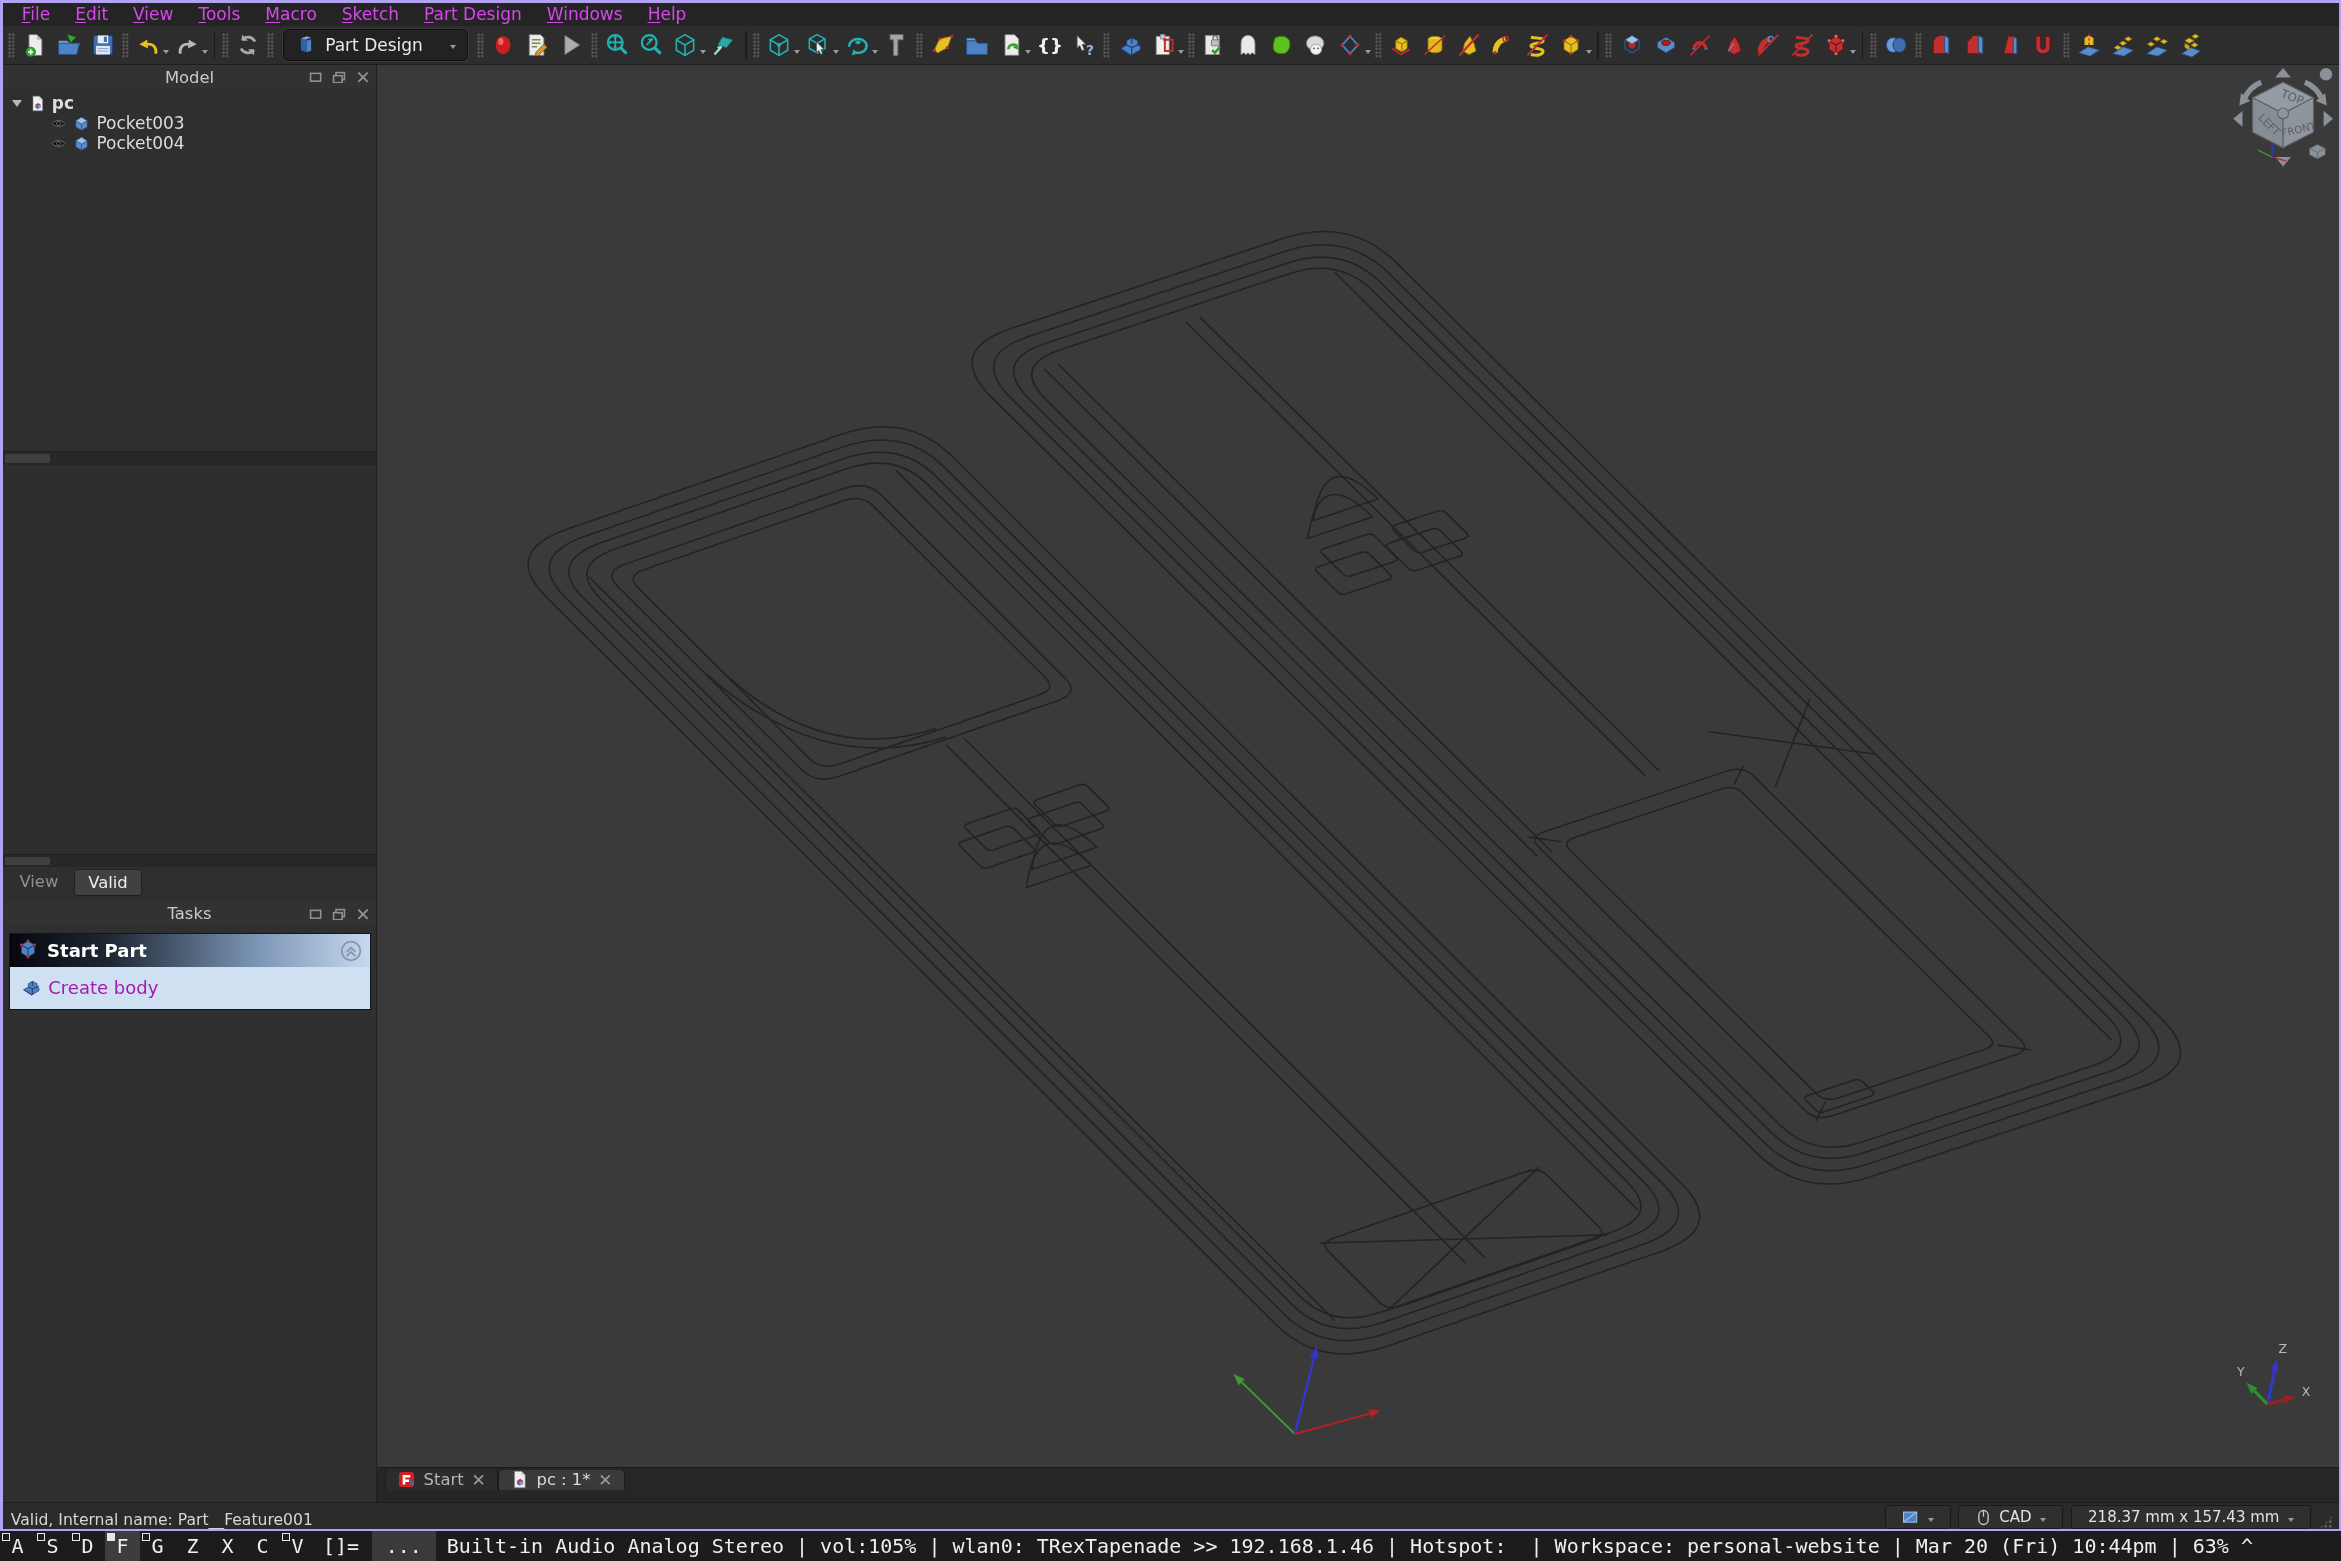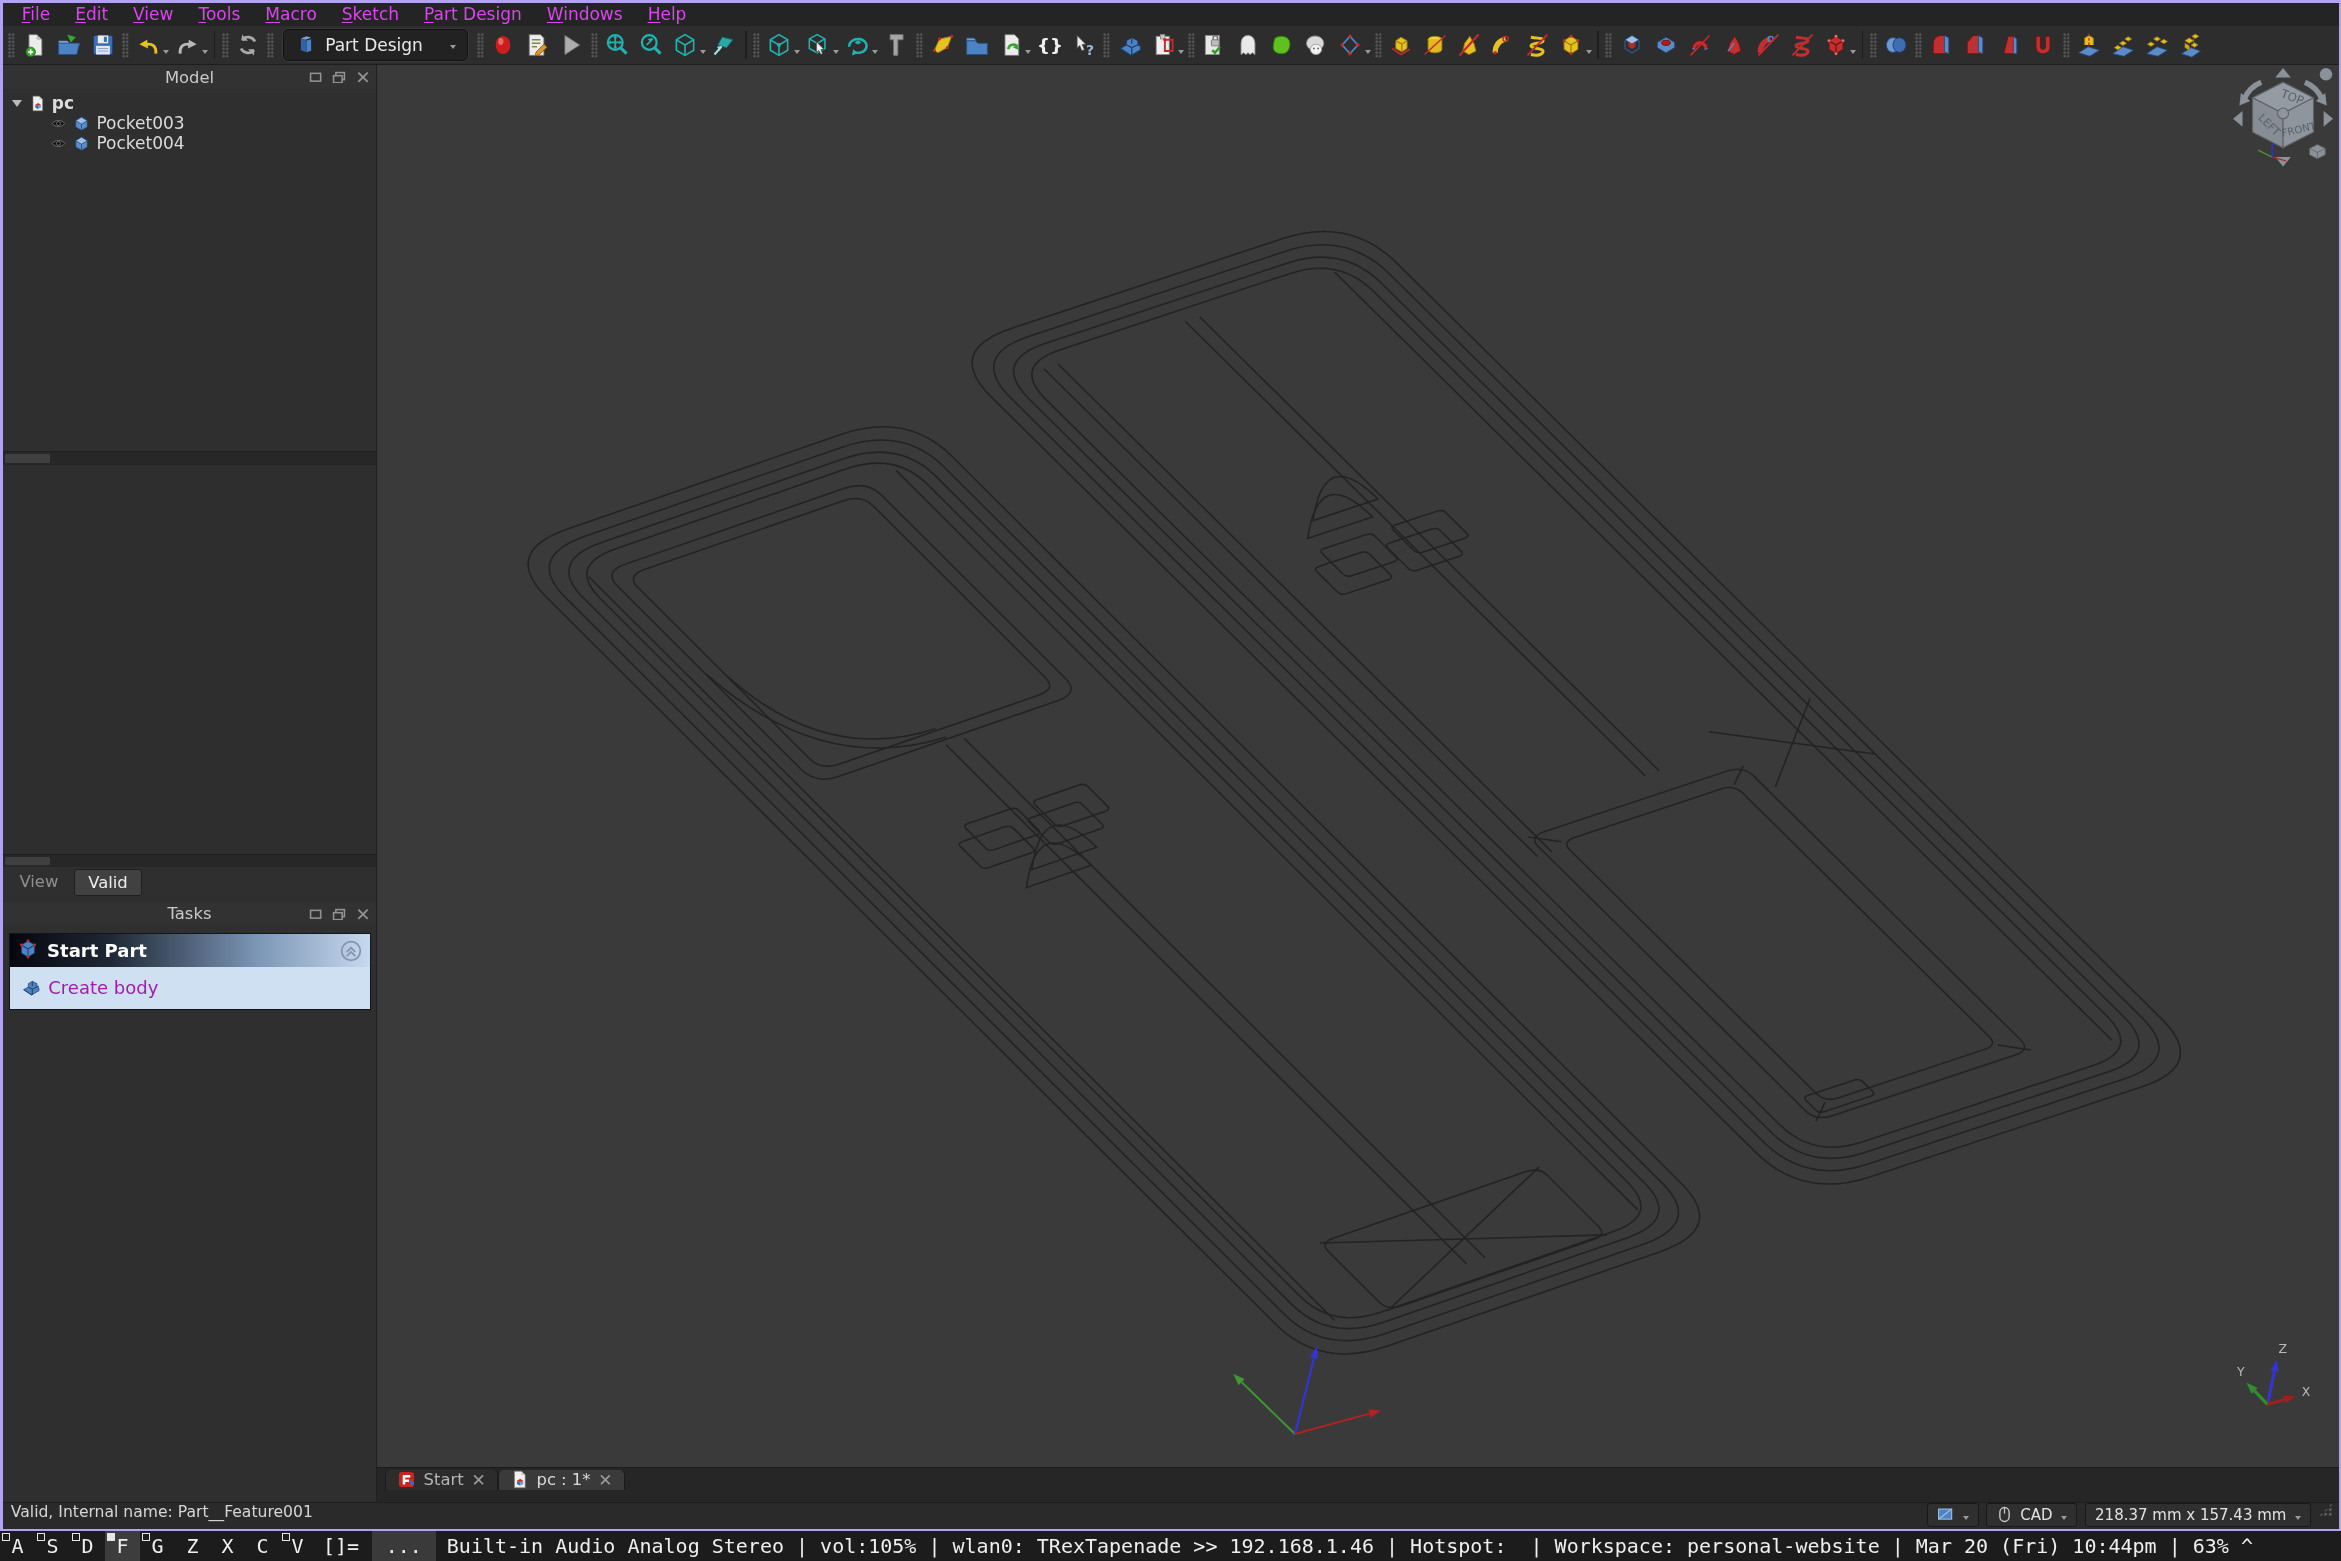--- a/index.html
+++ b/index.html
@@ -61,25 +61,25 @@
   #viewport{flex:1;position:relative;min-width:0;background:#3a3a3b;}
   #scene{position:absolute;left:0;top:0;}
   #mditabs{position:absolute;left:0;right:0;bottom:0;height:34px;background:#262626;border-top:0.8px solid #1b1b1b;
     display:flex;align-items:flex-start;padding-left:7.8px;}
   .mtab{display:flex;align-items:center;gap:7.8px;padding:0 11px;font-size:16.4px;color:#b5b5b5;background:#2c2c2c;
     border-right:0.8px solid #1b1b1b;border-left:0.8px solid #1b1b1b;margin-top:2.3px;border-radius:4.7px 4.7px 0 0;}
   .mtab.active{background:#3a3a3a;color:#dadada;}
   .mtab svg{width:19px;height:19px;}
   .mtab .close{color:#9a9a9a;font-weight:bold;font-size:17px;font-family:"DejaVu Sans",sans-serif;}
   
-  #statusbar{height:26.5px;flex:0 0 auto;background:#2a2a2a;display:flex;align-items:flex-start;
+  #statusbar{height:26.5px;flex:0 0 auto;background:#2a2a2a;display:flex;align-items:flex-end;
     padding:0 6.2px 0 7.8px;gap:7.8px;border-top:0.8px solid #1d1d1d;font-size:15.6px;color:#d6d6d6;}
   #sb-msg{flex:1;white-space:nowrap;}
   .combo{display:flex;align-items:center;gap:7px;background:#2f2f2f;border:0.8px solid #191919;border-radius:3.1px;
-    height:22px;padding:0 9px;font-size:15px;color:#e2e2e2;flex:0 0 auto;}
+    height:22px;padding:0 16px;font-size:15px;color:#e2e2e2;flex:0 0 auto;}
   .combo .caret{margin:6.2px 0 0 1.6px;}
   .combo svg{width:17px;height:17px;}
   .sizegrip{width:14px;height:14px;flex:0 0 auto;
     background-image:radial-gradient(circle at 1.9px 1.9px,#6d6d6d 1.2px,transparent 1.6px);
     background-size:4.7px 4.7px;clip-path:polygon(100% 0,100% 100%,0 100%);}
   
   #sysbar{position:absolute;left:0;right:0;bottom:0;height:30px;background:#1c1c1c;display:flex;align-items:stretch;
     font-family:"DejaVu Sans Mono","Liberation Mono",monospace;font-size:20px;color:#efefef;}
   .tag{width:35px;display:flex;align-items:center;justify-content:center;position:relative;flex:0 0 auto;}
   .tag.active{background:#3d3d3d;}

